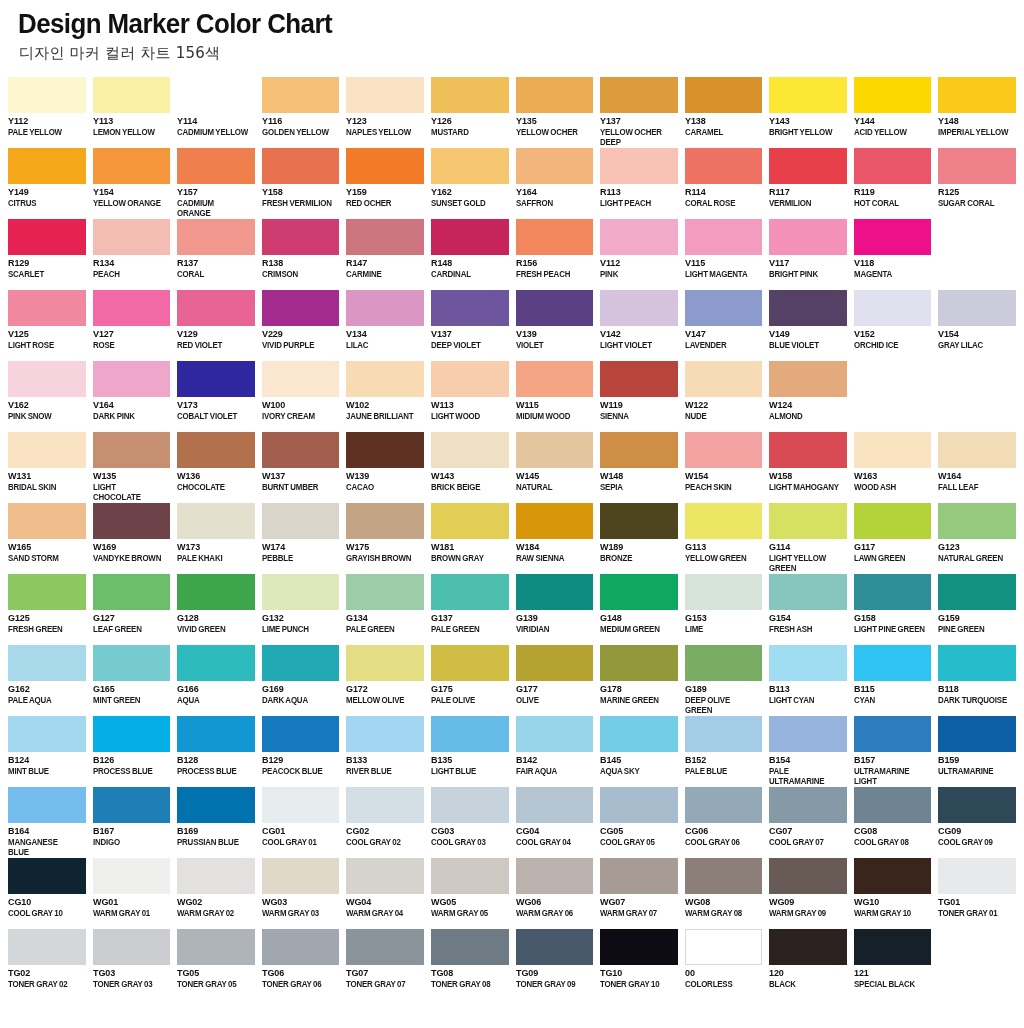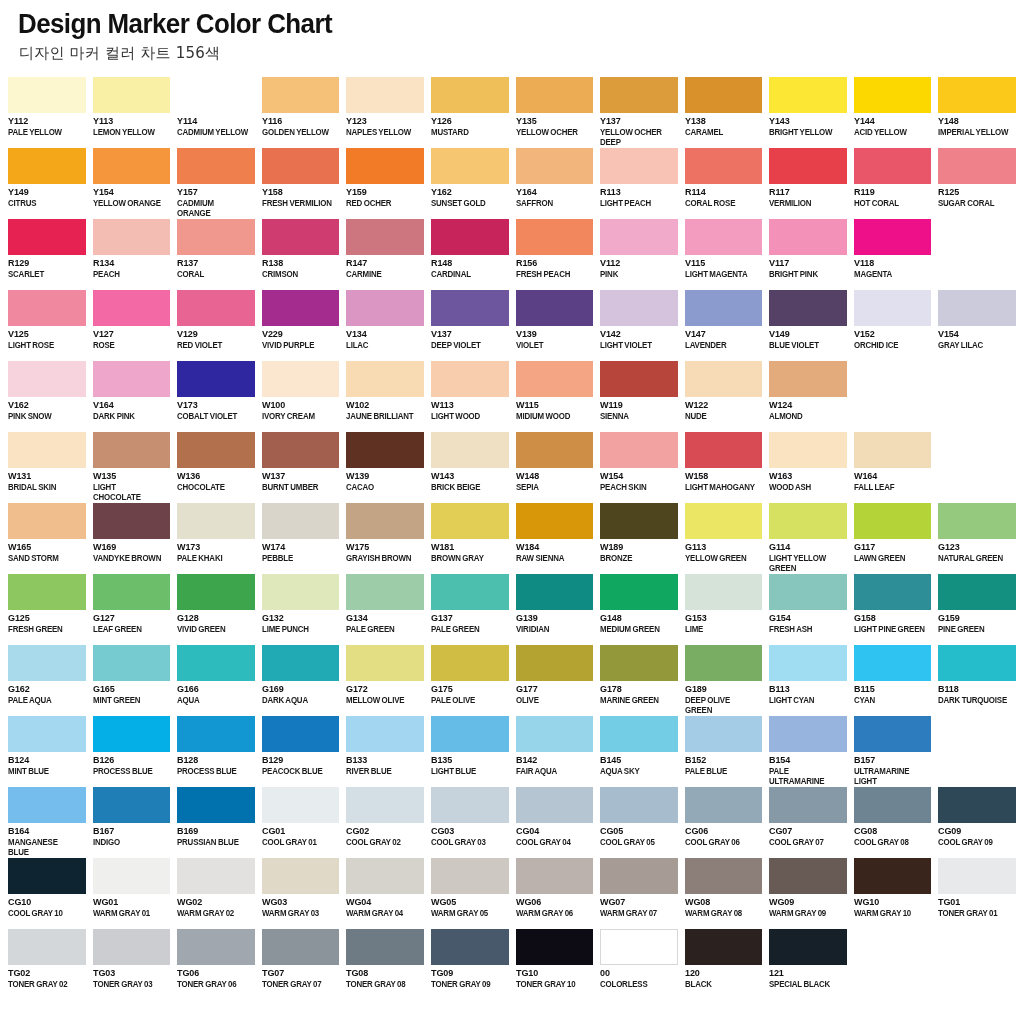--- a/index.html
+++ b/index.html
@@ -570,20 +570,27 @@
           </div>
         </div>
         <div class="swatch-cell">
           <div class="swatch-chip" style="background: rgb(239, 223, 195);"></div>
           <div class="swatch-meta">
             <span class="swatch-code">W143</span>
             <span class="swatch-name">BRICK BEIGE</span>
           </div>
         </div>
         <div class="swatch-cell">
+          <div class="swatch-chip" style="background: rgb(227, 197, 158);"></div>
+          <div class="swatch-meta">
+            <span class="swatch-code">W145</span>
+            <span class="swatch-name">NATURAL</span>
+          </div>
+        </div>
+        <div class="swatch-cell">
           <div class="swatch-chip" style="background: rgb(206, 142, 70);"></div>
           <div class="swatch-meta">
             <span class="swatch-code">W148</span>
             <span class="swatch-name">SEPIA</span>
           </div>
         </div>
         <div class="swatch-cell">
           <div class="swatch-chip" style="background: rgb(242, 162, 160);"></div>
           <div class="swatch-meta">
             <span class="swatch-code">W154</span>
@@ -941,20 +948,27 @@
             <span class="swatch-name">PALE ULTRAMARINE</span>
           </div>
         </div>
         <div class="swatch-cell">
           <div class="swatch-chip" style="background: rgb(45, 124, 190);"></div>
           <div class="swatch-meta">
             <span class="swatch-code">B157</span>
             <span class="swatch-name">ULTRAMARINE LIGHT</span>
           </div>
         </div>
+        <div class="swatch-cell">
+          <div class="swatch-chip" style="background: rgb(12, 95, 165);"></div>
+          <div class="swatch-meta">
+            <span class="swatch-code">B159</span>
+            <span class="swatch-name">ULTRAMARINE</span>
+          </div>
+        </div>
       </div>
       <div class="swatch-row">
         <div class="swatch-cell">
           <div class="swatch-chip" style="background: rgb(116, 189, 236);"></div>
           <div class="swatch-meta">
             <span class="swatch-code">B164</span>
             <span class="swatch-name">MANGANESE BLUE</span>
           </div>
         </div>
         <div class="swatch-cell">
@@ -1127,20 +1141,27 @@
           <div class="swatch-meta">
             <span class="swatch-code">TG02</span>
             <span class="swatch-name">TONER GRAY 02</span>
           </div>
         </div>
         <div class="swatch-cell">
           <div class="swatch-chip" style="background: rgb(203, 205, 208);"></div>
           <div class="swatch-meta">
             <span class="swatch-code">TG03</span>
             <span class="swatch-name">TONER GRAY 03</span>
+          </div>
+        </div>
+        <div class="swatch-cell">
+          <div class="swatch-chip" style="background: rgb(174, 180, 184);"></div>
+          <div class="swatch-meta">
+            <span class="swatch-code">TG05</span>
+            <span class="swatch-name">TONER GRAY 05</span>
           </div>
         </div>
         <div class="swatch-cell">
           <div class="swatch-chip" style="background: rgb(160, 167, 174);"></div>
           <div class="swatch-meta">
             <span class="swatch-code">TG06</span>
             <span class="swatch-name">TONER GRAY 06</span>
           </div>
         </div>
         <div class="swatch-cell">

